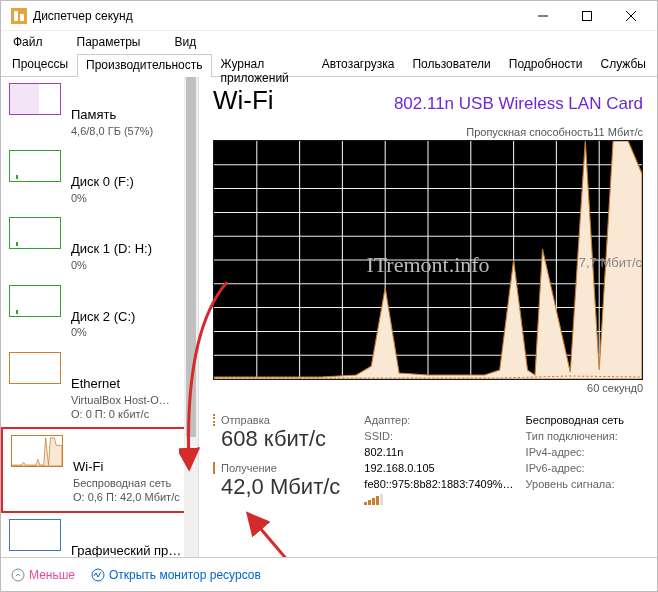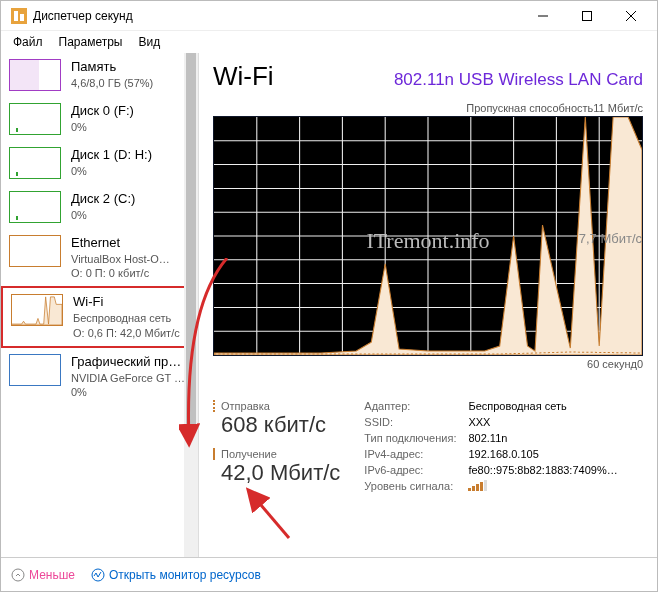--- a/index.html
+++ b/index.html
@@ -2,54 +2,54 @@
 <html><head>
 <meta charset="utf-8">
 <style>
 * { margin: 0; padding: 0; box-sizing: border-box; font-family: 'Segoe UI', Tahoma, sans-serif; }
 body { background: #fff; font-size: 12px; color: #000; }
 .window { width: 658px; height: 592px; border: 1px solid #bbb; display: flex; flex-direction: column; }
 .titlebar { height: 30px; display: flex; align-items: center; padding: 0 4px; border-bottom: 1px solid #eee; }
 .titlebar-icon { width: 16px; height: 16px; margin: 0 6px; }
 .titlebar-title { flex: 1; font-size: 12px; }
 .titlebar-btn { width: 44px; height: 28px; display: flex; align-items: center; justify-content: center; cursor: pointer; }
-.menubar { height: 22px; display: flex; align-items: center; padding: 0 4px; gap: 0; }
+.menubar { height: 22px; display: flex; align-items: center; padding: 0 4px; gap: 18px; }
 .menu-item { padding: 2px 8px; cursor: pointer; font-size: 12px; }
 .tabbar { display: flex; border-bottom: 1px solid #ccc; padding: 0 2px; height: 24px; }
 .tab { padding: 3px 8px; cursor: pointer; font-size: 12px; border: 1px solid transparent; border-bottom: none; }
 .tab.active { border-color: #ccc; background: #fff; position: relative; top: 1px; }
 .content { flex: 1; display: flex; overflow: hidden; }
 .sidebar { width: 198px; border-right: 1px solid #ddd; overflow-y: auto; position: relative; }
 .sidebar-scroller { position: absolute; right: 0; top: 0; width: 14px; height: 100%; background: #f0f0f0; }
 .scroll-thumb { position: absolute; left: 2px; top: 0; width: 10px; height: 75%; background: #c0c0c0; }
 .sidebar-item { display: flex; align-items: flex-start; padding: 6px 8px; gap: 10px; cursor: pointer; }
 .sidebar-item.selected { border: 2px solid #d62b2b; background: #fff; }
 .thumb { width: 52px; height: 32px; border: 1px solid #888; background: #fff; flex-shrink: 0; position: relative; overflow: hidden; }
 .thumb.memory { border-color: #a13cc4; }
 .thumb.memory::after { content:''; position:absolute; left:0; top:0; width:57%; height:100%; background:#f3e5f7; }
 .thumb.disk { border-color: #31a331; }
 .thumb.disk .spark { position:absolute; bottom:2px; left:6px; width:2px; height:4px; background:#31a331; }
 .thumb.eth { border-color: #c87d2f; }
 .thumb.wifi { border-color: #c87d2f; }
 .thumb.wifi svg { width:100%; height:100%; }
 .thumb.gpu { border-color: #3a78c2; }
-.side-info { display: flex; flex-direction: column; line-height: 1.3; overflow: hidden; }
+.side-info { display: flex; flex-direction: column; line-height: 1.3; overflow: hidden; margin-top: 24px; }
 .side-title { font-size: 13px; font-weight: normal; white-space: nowrap; overflow: hidden; text-overflow: ellipsis; }
 .side-sub { font-size: 11px; color: #555; white-space: nowrap; overflow: hidden; text-overflow: ellipsis; }
 .main { flex: 1; padding: 8px 14px; display: flex; flex-direction: column; position: relative; }
 .main-header { display: flex; justify-content: space-between; align-items: baseline; margin-bottom: 10px; }
 .main-title { font-size: 26px; font-weight: 400; }
 .main-sub { font-size: 17px; color: #6d28d9; }
 .chart-header { display: flex; justify-content: flex-end; font-size: 11px; color: #555; margin-bottom: 2px; }
 .chart { width: 100%; height: 240px; border: 1px solid #0f172a; position: relative; background: #000000; }
 .chart .sublabel { position: absolute; right: 0; top: 48%; font-size: 13px; color: #888; }
 .watermark { position: absolute; left: 50%; top: 52%; transform: translate(-50%,-50%); font-size: 22px; color: #bbb; font-family: serif; pointer-events: none; }
 .chart svg { width: 100%; height: 100%; }
 .chart-footer { font-size: 11px; color: #555; margin-top: 2px; }
-.details { display: flex; gap: 24px; margin-top: 28px; }
+.details { display: flex; gap: 24px; margin-top: 18px; }
 .metrics { display: flex; flex-direction: column; gap: 10px; }
 .metric-label { font-size: 11px; color: #666; border-left: 2px dotted #c87d2f; padding-left: 6px; }
 .metric-label.recv { border-left-style: solid; }
 .metric-val { font-size: 22px; color: #333; padding-left: 8px; }
 .props { display: grid; grid-template-columns: auto auto; gap: 4px 12px; font-size: 11px; align-content: start; }
 .prop-lbl { color: #666; }
 .prop-val { color: #000; white-space: nowrap; overflow: hidden; text-overflow: ellipsis; max-width: 180px; }
 .signal { display: inline-flex; gap: 1px; align-items: flex-end; }
 .signal span { width: 3px; background: #c87d2f; }
 .signal span:nth-child(1){height:3px} .signal span:nth-child(2){height:5px}
@@ -87,20 +87,29 @@
         </svg>
     </div>
   </div>
 
   <div class="menubar">
     <div class="menu-item">Файл</div>
     <div class="menu-item">Параметры</div>
     <div class="menu-item">Вид</div>
   </div>
 
+  <div class="tabbar">
+    <div class="tab">Процессы</div>
+    <div class="tab active">Производительность</div>
+    <div class="tab">Журнал приложений</div>
+    <div class="tab">Автозагрузка</div>
+    <div class="tab">Пользователи</div>
+    <div class="tab">Подробности</div>
+    <div class="tab">Службы</div>
+  </div>
 
   <div class="content">
     <div class="sidebar">
       <div class="sidebar-item">
         <div class="thumb memory"></div>
         <div class="side-info">
           <div class="side-title">Память</div>
           <div class="side-sub">4,6/8,0 ГБ (57%)</div>
         </div>
       </div>
@@ -214,21 +223,20 @@
           </div>
           <div>
             <div class="metric-label recv">Получение</div>
             <div class="metric-val">42,0 Мбит/с</div>
           </div>
         </div>
         <div class="props">
           <div class="prop-lbl">Адаптер:</div>
           <div class="prop-val">Беспроводная сеть</div>
           <div class="prop-lbl">SSID:</div>
-          <div class="prop-val">XXX</div>
           <div class="prop-lbl">Тип подключения:</div>
           <div class="prop-val">802.11n</div>
           <div class="prop-lbl">IPv4-адрес:</div>
           <div class="prop-val">192.168.0.105</div>
           <div class="prop-lbl">IPv6-адрес:</div>
           <div class="prop-val">fe80::975:8b82:1883:7409%…</div>
           <div class="prop-lbl">Уровень сигнала:</div>
           <div class="prop-val">
             <span class="signal">
                 <span></span>

